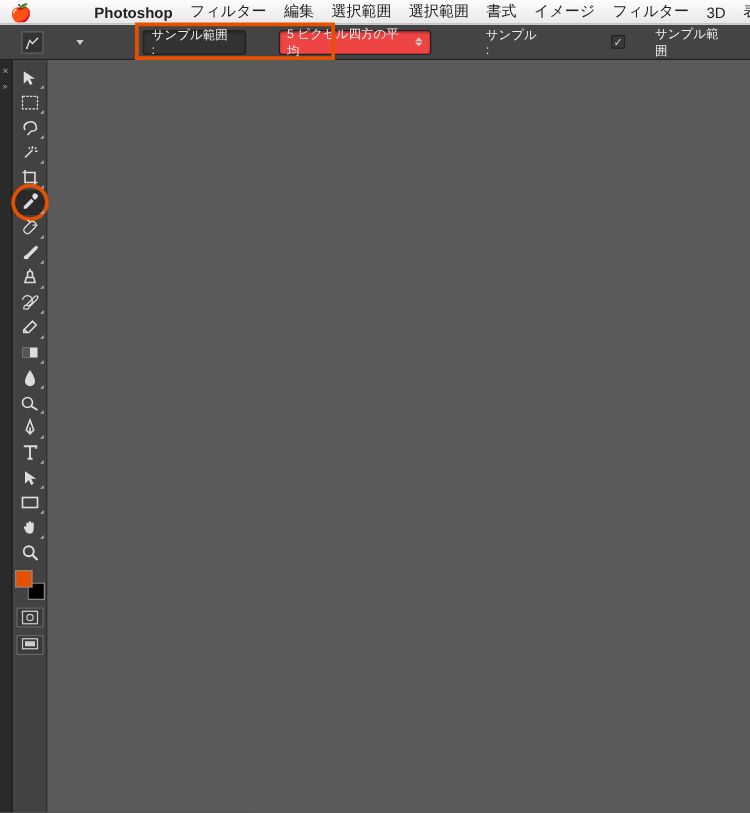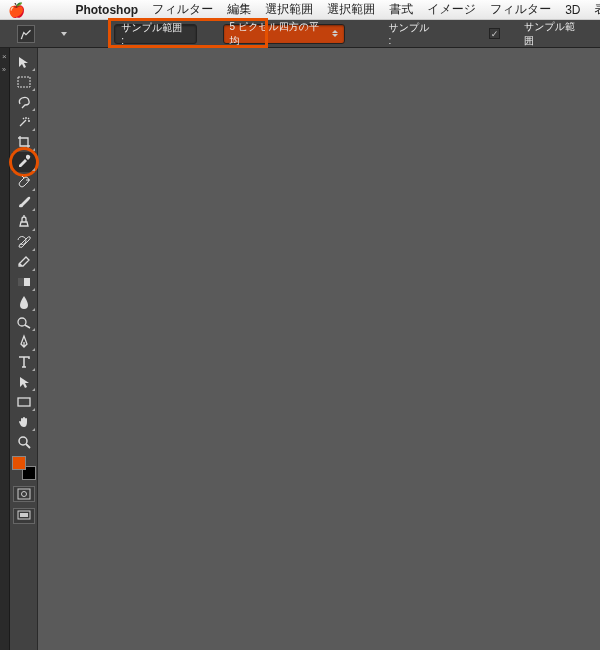--- a/index.html
+++ b/index.html
@@ -8,21 +8,21 @@
     .menubar { height: 20px; background: linear-gradient(#fdfdfd, #e8e8e8); display: flex; align-items: center; padding: 0 8px; font-size: 12px; color: #222; border-bottom: 1px solid #ccc; }
     .apple-logo { font-size: 14px; margin-right: 10px; }
     .menu-item { margin-right: 14px; cursor: default; white-space: nowrap; }
     .menu-item.bold { font-weight: bold; margin-left: 40px; }
     
     .options-bar { height: 28px; background: #444; display: flex; align-items: center; padding: 0 17px; font-size: 10px; color: #eee; border-bottom: 1px solid #222; position: relative; gap: 20px; }
     .tool-preset { width: 18px; height: 18px; background: #333; border: 1px solid #666; display: flex; align-items: center; justify-content: center; margin-right: 2px; }
     .preset-arrow { width: 0; height: 0; border-left: 3px solid transparent; border-right: 3px solid transparent; border-top: 4px solid #ccc; margin-left: 4px; }
     .option-group { display: flex; align-items: center; height: 20px; background: #333; border: 1px solid #222; border-radius: 3px; padding: 0 6px; margin-right: 6px; box-shadow: inset 0 1px 2px rgba(0,0,0,0.4); }
     .option-label { margin-right: 4px; }
-    .dropdown { display: flex; align-items: center; height: 20px; background: #c2410c; border: 1px solid #222; border-radius: 3px; padding: 0 6px; min-width: 120px; justify-content: space-between; box-shadow: inset 0 1px 2px rgba(0,0,0,0.4); }
+    .dropdown { display: flex; align-items: center; height: 20px; background: #ef4444; border: 1px solid #222; border-radius: 3px; padding: 0 6px; min-width: 120px; justify-content: space-between; box-shadow: inset 0 1px 2px rgba(0,0,0,0.4); }
     .dropdown-arrows { display: flex; flex-direction: column; gap: 1px; margin-left: 6px; }
     .arrow-up { width: 0; height: 0; border-left: 3px solid transparent; border-right: 3px solid transparent; border-bottom: 3px solid #ccc; }
     .arrow-down { width: 0; height: 0; border-left: 3px solid transparent; border-right: 3px solid transparent; border-top: 3px solid #ccc; }
     .checkbox { width: 11px; height: 11px; border: 1px solid #222; background: #3a3a3a; display: inline-flex; align-items: center; justify-content: center; margin-right: 4px; }
     .check { color: #ccc; font-size: 9px; }
     .highlight-box { position: absolute; border: 3px solid #e65100; pointer-events: none; }
     .highlight-1 { left: 108px; top: -2px; width: 160px; height: 30px; }
     
     .main-area { display: flex; height: calc(650px - 20px - 28px); }
     .tab-strip { width: 10px; background: #2a2a2a; border-right: 1px solid #1a1a1a; position: relative; }

